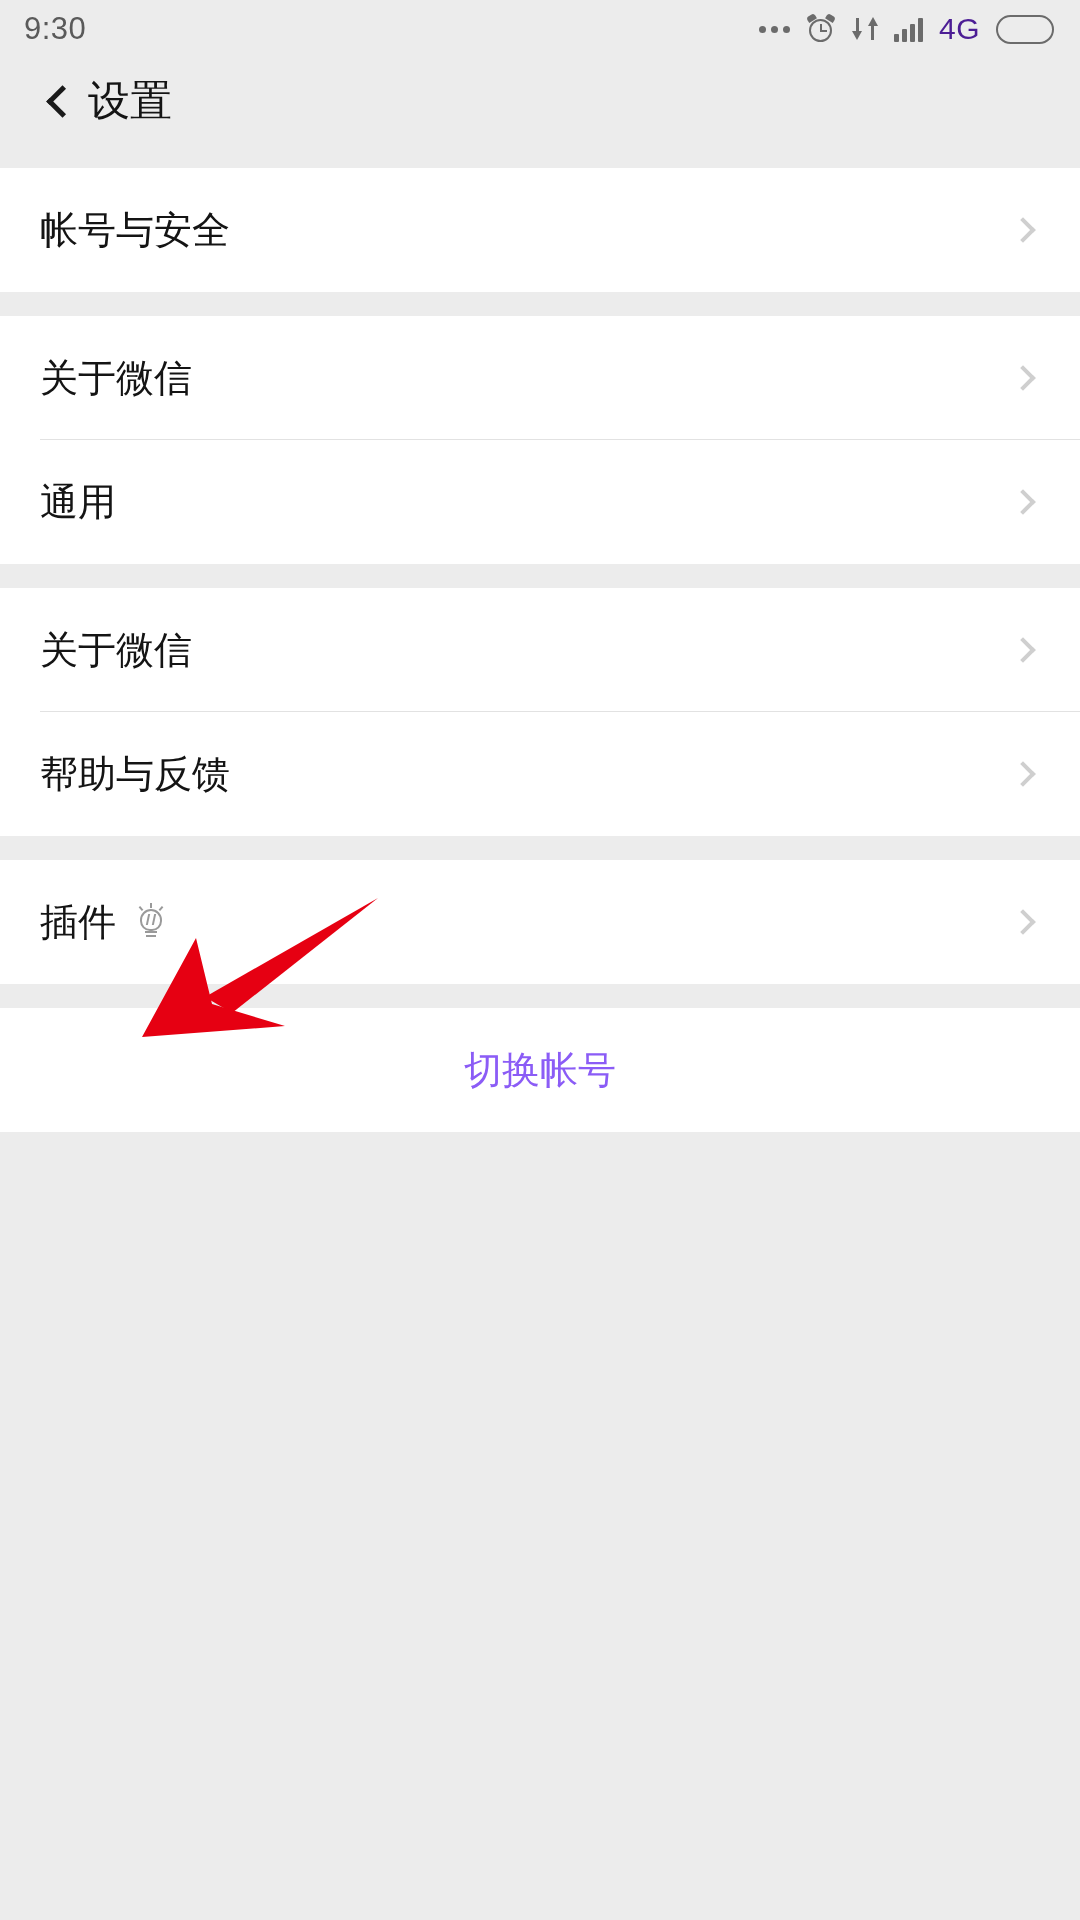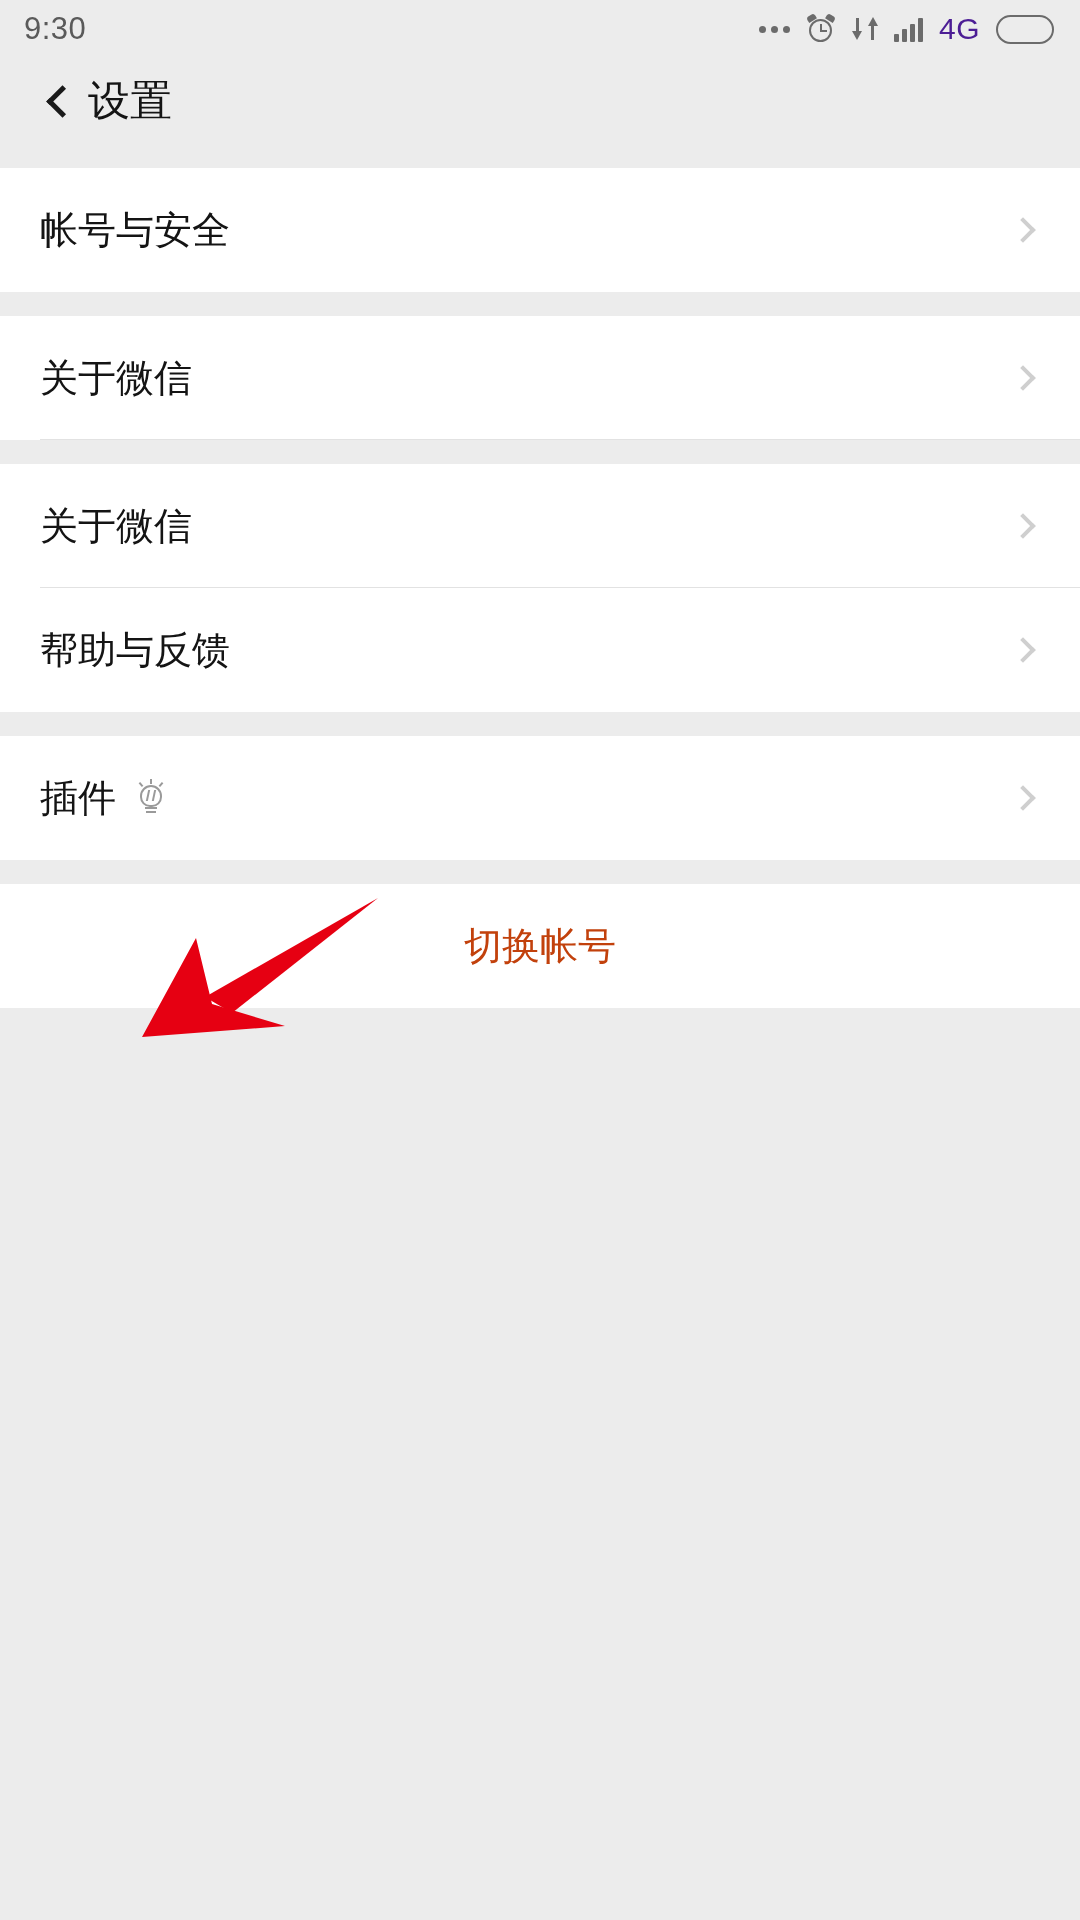--- a/index.html
+++ b/index.html
@@ -92,21 +92,21 @@
   .row .label { font-size:38px; color:#141414; font-weight:400; }
   .row .sep {
     position:absolute; left:40px; right:0; bottom:0; height:1px; background:#e2e2e2;
   }
   .chev-right {
     position:absolute; right:48px; top:50%; width:18px; height:18px;
     border-top:4px solid #cfcfcf; border-right:4px solid #cfcfcf;
     transform:translateY(-50%) rotate(45deg);
   }
   .row-center { justify-content:center; }
-  .row-center .label { font-size:38px; color:#c2410c; }
+  .row-center .label { font-size:38px; color:#8b5cf6; }
 
   
   .bulb {
     position:relative; width:34px; height:38px; margin-left:18px;
     display:inline-block; vertical-align:middle;
   }
   .bulb .glass {
     position:absolute; left:6px; top:6px; width:22px; height:22px;
     border:2px solid #9a9a9a; border-radius:50% 50% 45% 45%;
   }
@@ -182,20 +182,24 @@
     </div>
   </div>
 
   <div class="gap gap-24"></div>
   <div class="group">
     <div class="row">
       <span class="label">关于微信</span>
       <span class="chev-right"></span>
       <span class="sep"></span>
     </div>
+    <div class="row">
+      <span class="label">通用</span>
+      <span class="chev-right"></span>
+    </div>
   </div>
 
   <div class="gap gap-24"></div>
   <div class="group">
     <div class="row">
       <span class="label">关于微信</span>
       <span class="chev-right"></span>
       <span class="sep"></span>
     </div>
     <div class="row">

